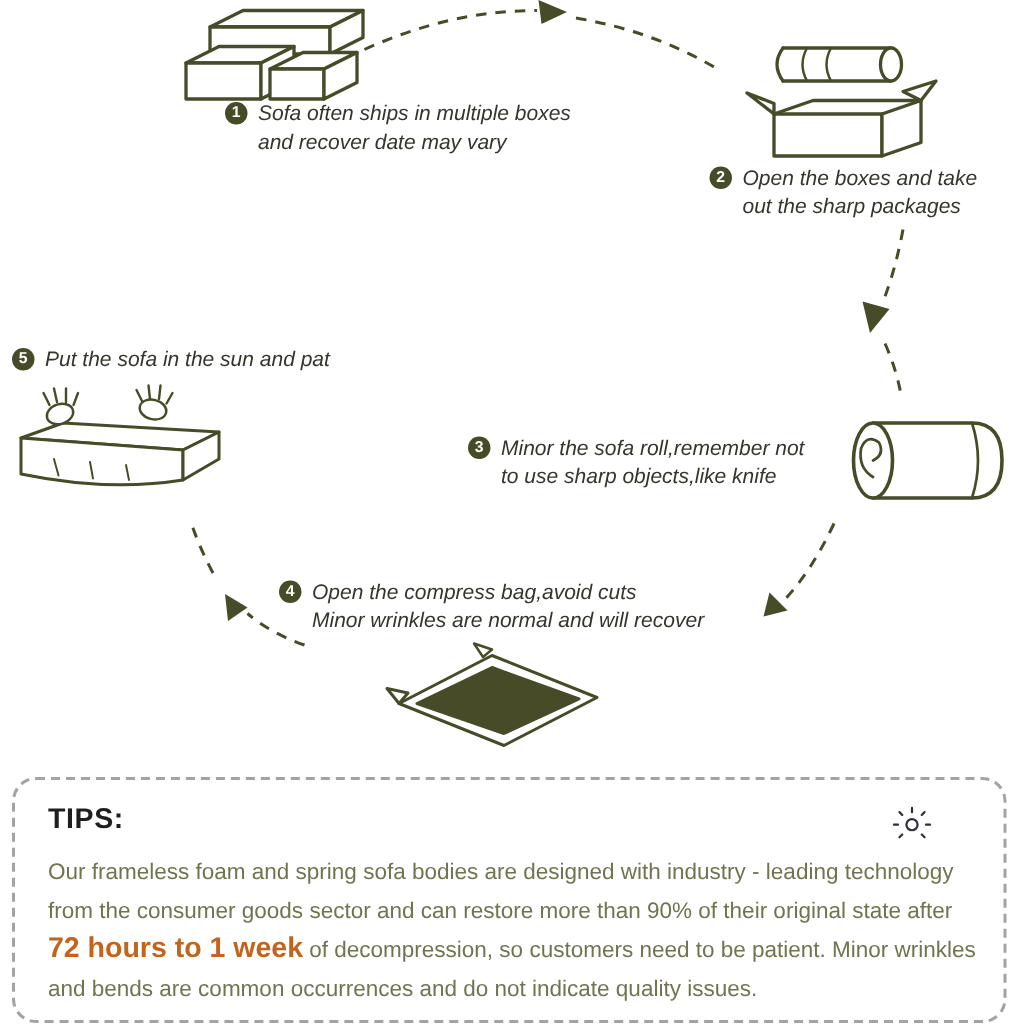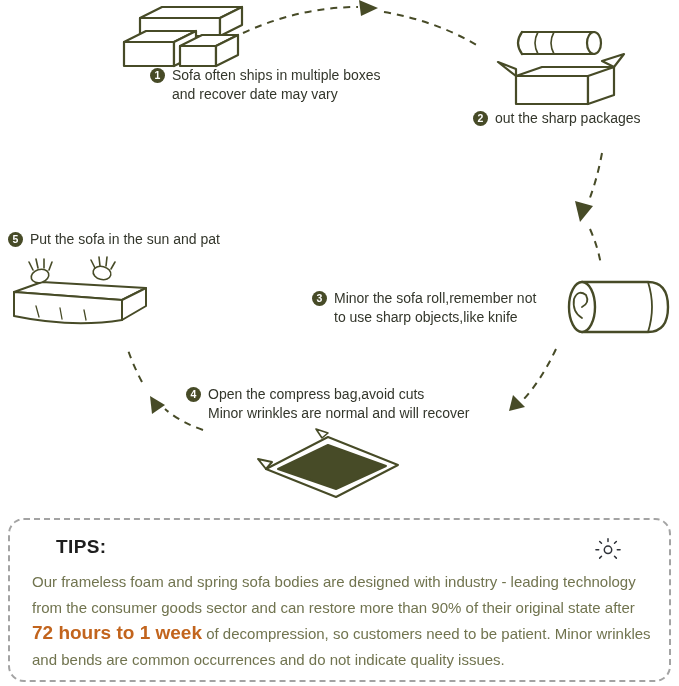--- a/index.html
+++ b/index.html
@@ -7,33 +7,33 @@
   body { font-family:"Liberation Sans", sans-serif; }
   .canvas { position:relative; width:679px; height:686px; background:#fff; overflow:hidden; }
 
   
   .step { position:absolute; display:flex; gap:7px; align-items:flex-start; }
   .badge {
     flex:0 0 auto; width:15px; height:15px; margin-top:2px;
     border-radius:50%; background:#474b27; color:#fff;
     font-size:10.5px; font-weight:bold; line-height:15px; text-align:center;
   }
-  .step-lines { font-size:14px; line-height:19px; color:#33362b; white-space:nowrap; }
+  .step-lines { font-size:14px; line-height:19px; color:#33362b; white-space:nowrap;font-style:italic; }
 
   .ill { position:absolute; }
 
   .arrows { position:absolute; left:0; top:0; }
 
   
   .tips {
     position:absolute; left:8px; top:518px; width:663px; height:164px;
     border:2px dashed #a3a3a3; border-radius:16px;
     padding:14px 20px 0 22px; background:#fff;
   }
-  .tips-header { display:flex; justify-content:space-between; align-items:center; padding-right:28px;margin-left:24px; }
+  .tips-header { display:flex; justify-content:space-between; align-items:center; padding-right:28px; }
   .tips-title { font-size:19px; font-weight:bold; color:#1e1e1e; letter-spacing:0.4px; }
   .tips-body { margin-top:9px; width:624px; font-size:15px; line-height:25.5px; color:#71744f; }
   .tips-highlight { color:#c2641d; font-weight:bold; font-size:19px;text-align:center; }
 </style>
 </head>
 <body>
 
 <div class="canvas">
 
   <svg class="arrows" width="679" height="520" viewBox="0 0 679 520">
@@ -133,20 +133,21 @@
     <span class="badge">1</span>
     <div class="step-lines">
       <div>Sofa often ships in multiple boxes</div>
       <div>and recover date may vary</div>
     </div>
   </div>
 
   <div class="step" style="left:473px; top:109px;">
     <span class="badge">2</span>
     <div class="step-lines">
+      <div>Open the boxes and take</div>
       <div>out the sharp packages</div>
     </div>
   </div>
 
   <div class="step" style="left:312px; top:289px;">
     <span class="badge">3</span>
     <div class="step-lines">
       <div>Minor the sofa roll,remember not</div>
       <div>to use sharp objects,like knife</div>
     </div>

